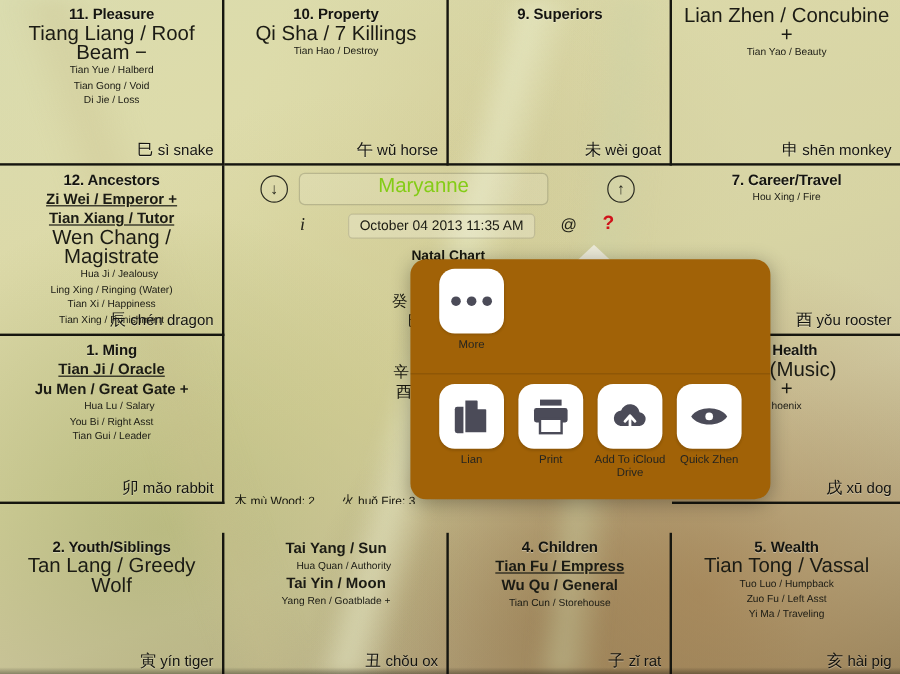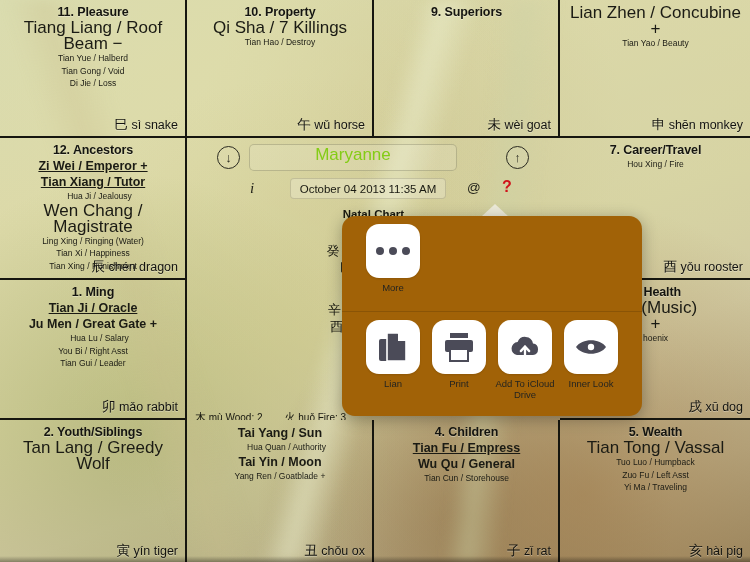--- a/index.html
+++ b/index.html
@@ -42,21 +42,21 @@
     grid-template-rows:138px 142px 140px 142px;
   }
   .cell {
     position:relative;
     padding:5px 7px 3px 8px;
     overflow:hidden;
     border-right:2px solid #16160f;
     border-bottom:2px solid #16160f;
     text-align:center;
   }
-  .cell.nobr { border-bottom:none; }
+  .cell.nobr { border-bottom:none;margin-top:24px; }
   .cell.nobl { border-right:none; }
   .cell-title {
     font-size:12.5px; font-weight:bold; color:#151510;
     letter-spacing:-0.1px; line-height:15px;
     text-shadow:0 1px 0 rgba(255,255,255,0.35);
   }
   .ln { line-height:13.5px; color:#1b1b14; }
   .ln.big   { font-size:17px; font-weight:normal; line-height:16px; }
   .ln.bigb  { font-size:12.5px; font-weight:bold;   line-height:16px; }
   .ln.bigbu { font-size:12.5px; font-weight:bold;   line-height:16px; text-decoration:underline; }
@@ -197,22 +197,22 @@
   <div class="cell nobl">
       <div class="ln big">Lian Zhen / Concubine  +</div>
       <div class="ln sm">Tian Yao / Beauty</div>
       <div class="branch"><span class="han">申</span> shēn monkey</div>
     </div>
 
   <div class="cell">
       <div class="cell-title">12. Ancestors</div>
       <div class="ln bigbu">Zi Wei / Emperor  +</div>
       <div class="ln bigbu">Tian Xiang / Tutor</div>
+      <div class="ln big">Wen Chang / Magistrate</div>
       <div class="ln sm ind">Hua Ji / Jealousy</div>
-      <div class="ln big">Wen Chang / Magistrate</div>
       <div class="ln sm">Ling Xing / Ringing (Water)</div>
       <div class="ln sm">Tian Xi / Happiness</div>
       <div class="ln sm">Tian Xing / Punishment</div>
       <div class="branch"><span class="han">辰</span> chén dragon</div>
     </div>
   <div class="cell" style="grid-column:2 / span 2; grid-row:2 / span 2; border:none; padding:0;"></div>
   <div class="cell nobl">
       <div class="cell-title">7. Career/Travel</div>
       <div class="ln sm">Hou Xing / Fire</div>
       <div class="branch"><span class="han">酉</span> yǒu rooster</div>
@@ -359,19 +359,19 @@
     </div>
 
     <div class="share-item" style="left:216px; top:0;">
       <div class="share-tile">
         <svg width="34" height="34" viewBox="0 0 34 34">
           <path d="M2 17 C8 8, 26 8, 32 17 C26 26, 8 26, 2 17 Z" fill="#4b4b58"></path>
           <circle cx="17" cy="17" r="5.2" fill="#4b4b58"></circle>
           <circle cx="17" cy="17" r="3.2" fill="#fff"></circle>
         </svg>
       </div>
-      <div class="share-label">Inner Look</div>
+      <div class="share-label">Quick Zhen</div>
     </div>
 
   </div>
 </div>
 
 <div class="shadow-band"></div>
 
 </body></html>

